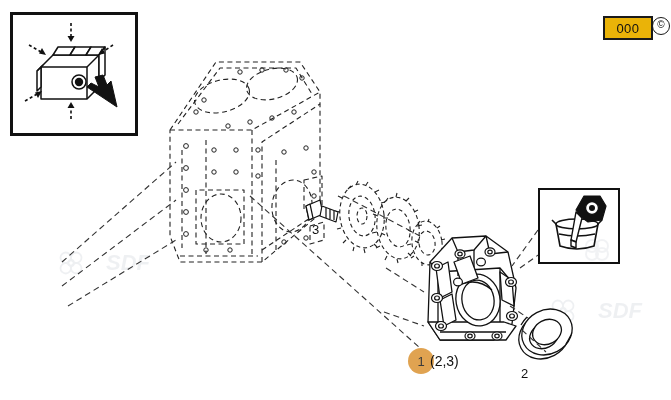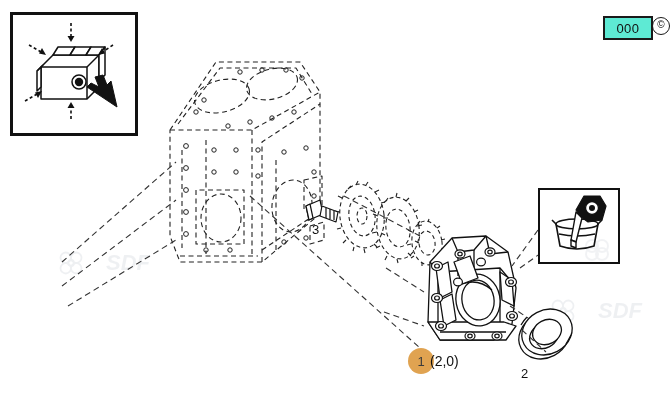--- a/index.html
+++ b/index.html
@@ -17,21 +17,21 @@
     background: #ffffff;
     overflow: hidden;
   }
   .abs { position: absolute; }
 
   
   #partnum-box {
     left: 603px; top: 16px;
     width: 46px; height: 20px;
     border: 2px solid #1a1a1a;
-    background: #5eead4;
+    background: #eab308;
     display: flex;
     align-items: center;
     justify-content: center;
   }
   #partnum-text {
     font-size: 13px;
     letter-spacing: 0.5px;
     color: #111111;
     font-family: "Liberation Sans", sans-serif;
   }
@@ -401,20 +401,20 @@
         <circle cx="52" cy="56" r="6"></circle>
           <circle cx="62" cy="56" r="6"></circle>
         <circle cx="52" cy="64" r="6"></circle>
           <circle cx="62" cy="64" r="6"></circle>
       </g>
     </svg>
   </div>
 
   <div class="abs" id="callout-1-wrap">
     <div id="callout-1-highlight" style="background: rgb(224, 163, 81);">1</div>
-    <span class="callout-text" id="callout-1-suffix">(2,0)</span>
+    <span class="callout-text" id="callout-1-suffix">(2,3)</span>
   </div>
 
   <div class="abs callout-text" id="callout-2">2</div>
 
   <div class="abs callout-text" id="callout-3">3</div>
 
 </div>
 
 </body></html>

